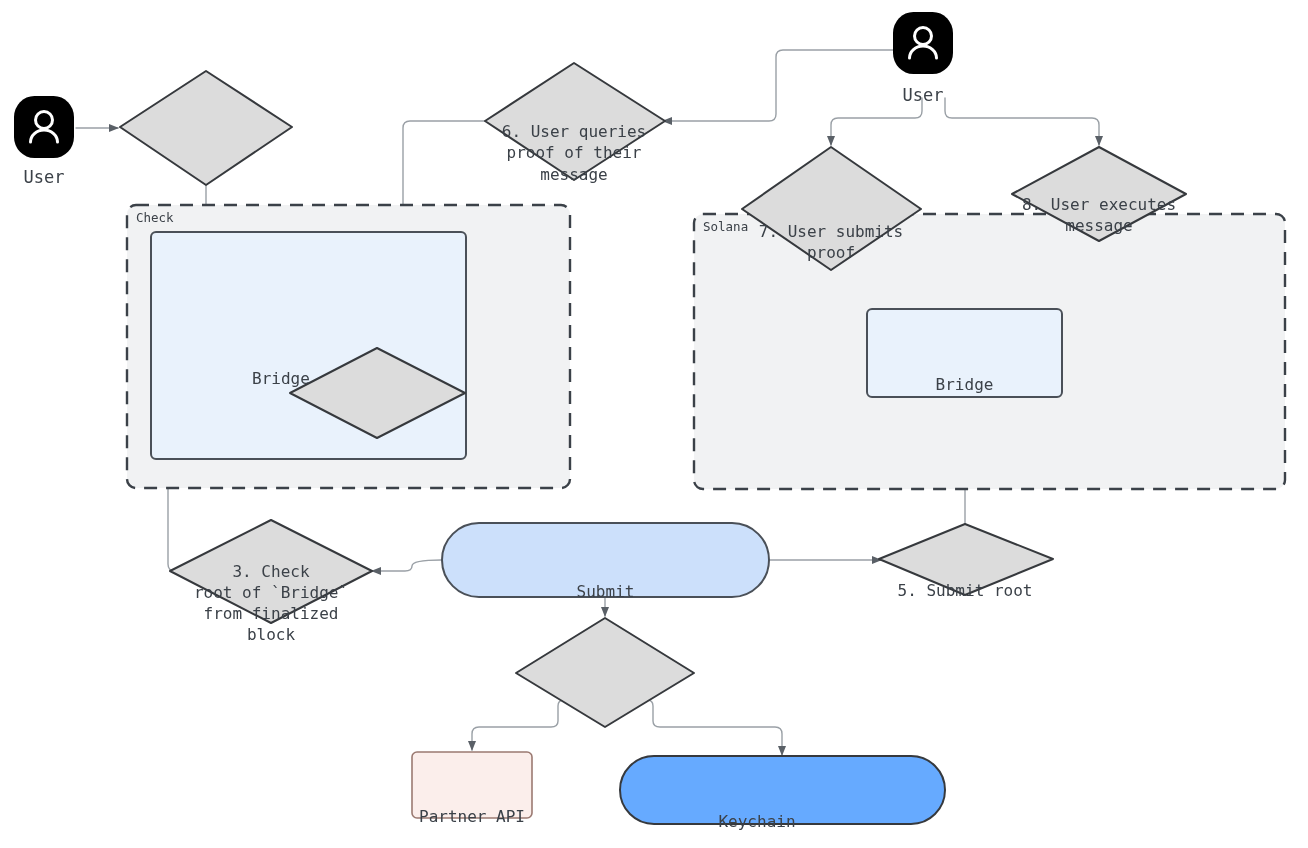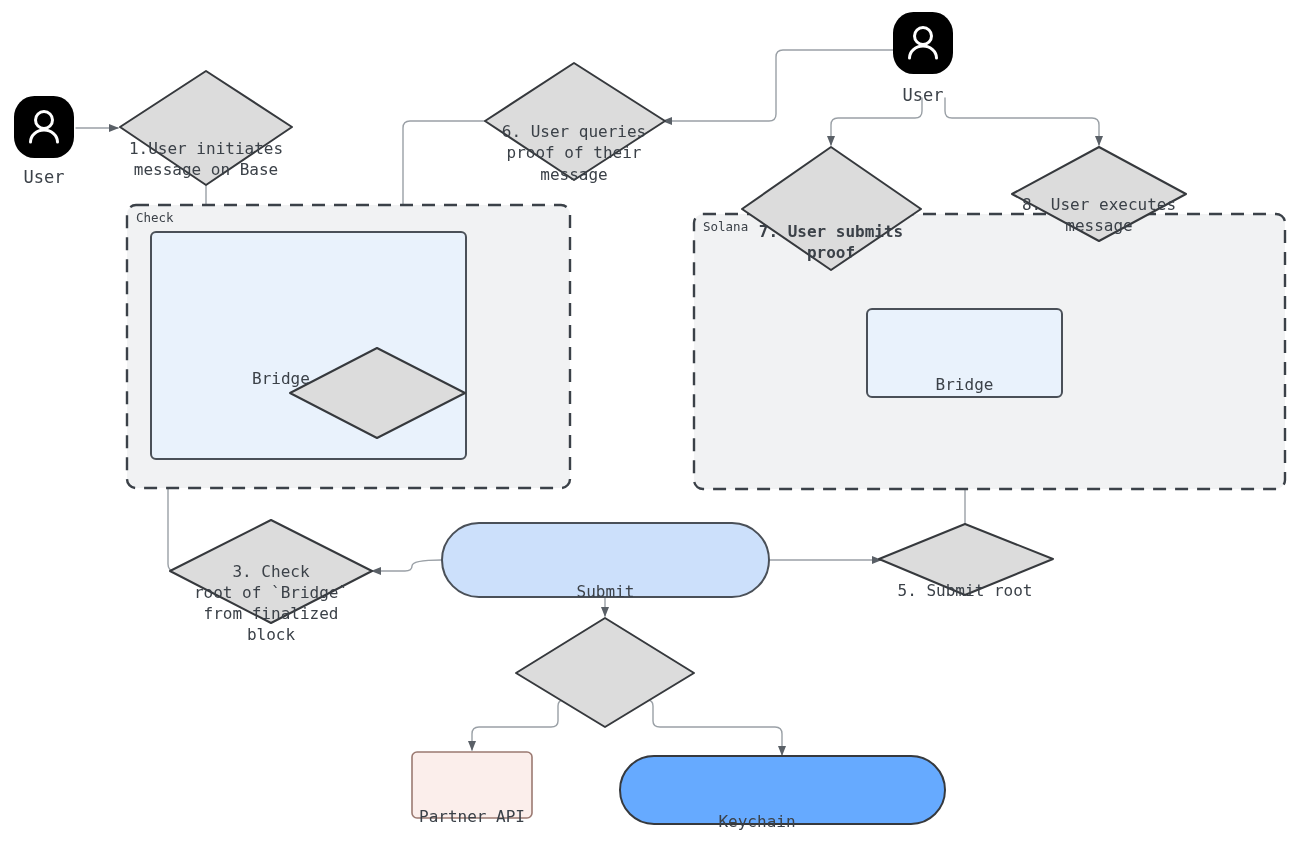--- a/index.html
+++ b/index.html
@@ -87,31 +87,29 @@
       <path d="M377,348 L465,393 L377,438 L290,393 Z"></path>
       <path d="M271,520 L372,571 L271,623 L170,571 Z"></path>
       <path d="M605,618 L694,673 L605,727 L516,673 Z"></path>
       <path d="M965,524 L1053,559 L965,595 L879,559 Z"></path>
       <path d="M574,63 L665,121 L574,180 L485,121 Z"></path>
       <path d="M831,147 L921,209 L831,270 L742,209 Z"></path>
       <path d="M1099,147 L1186,194 L1099,241 L1012,194 Z"></path>
     </g>
   </svg>
 
-  <div class="label" style="left:128px;top:103px;width:156px;height:48px;">1.User initiates
-message on Base</div>
   <div class="label" style="left:180px;top:537px;width:182px;height:68px;">3. Check
 root of `Bridge`
 from finalized
 block</div>
   <div class="label" style="left:886px;top:547px;width:158px;height:24px;">5. Submit root</div>
   <div class="label" style="left:492px;top:95px;width:164px;height:52px;">6. User queries
 proof of their
 message</div>
-  <div class="label" style="left:750px;top:191px;width:162px;height:38px;font-weight:bold;">7. User submits
+  <div class="label" style="left:750px;top:191px;width:162px;height:38px;">7. User submits
 proof</div>
   <div class="label" style="left:1018px;top:164px;width:162px;height:38px;">8. User executes
 message</div>
 
   <div class="label" style="left:252px;top:337px;width:110px;height:20px;justify-content:flex-start;">Bridge</div>
   <div class="label" style="left:867px;top:343px;width:195px;height:20px;">Bridge</div>
   <div class="label" style="left:442px;top:550px;width:327px;height:20px;">Submit</div>
   <div class="label" style="left:620px;top:780px;width:274px;height:20px;">Keychain</div>
   <div class="label" style="left:412px;top:775px;width:120px;height:20px;">Partner API</div>
 

